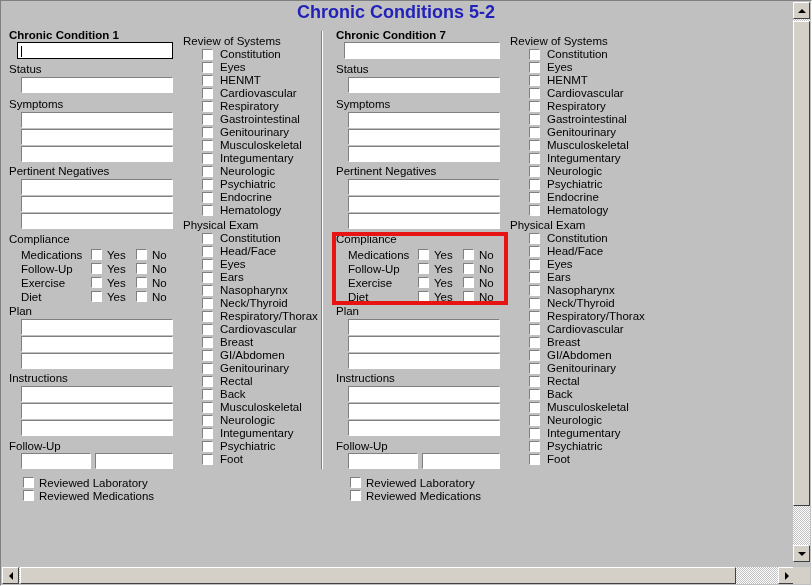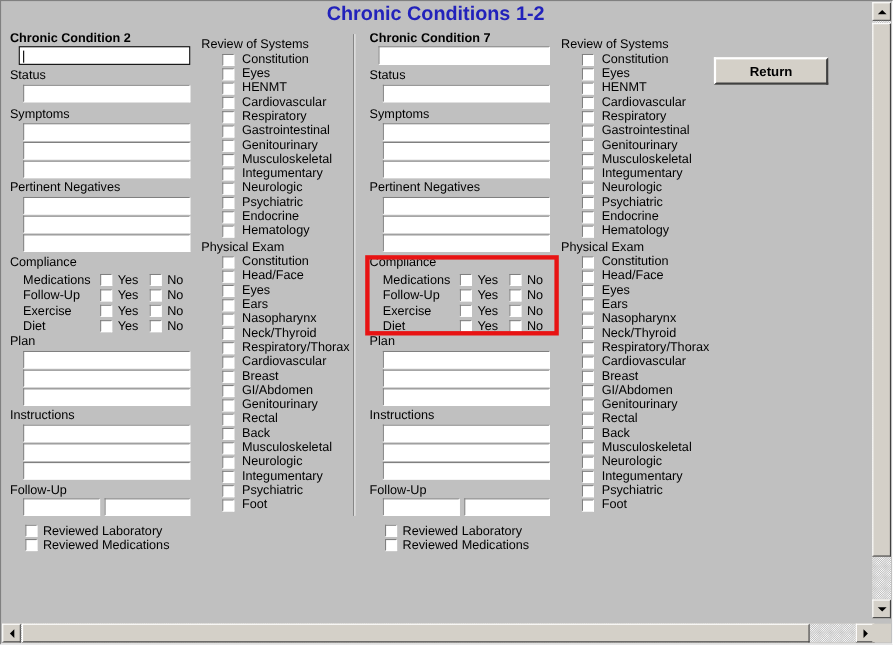--- a/index.html
+++ b/index.html
@@ -113,29 +113,28 @@
   .arr-dn{border-left:4px solid transparent;border-right:4px solid transparent;border-top:4px solid #000;}
   .arr-lt{border-top:4px solid transparent;border-bottom:4px solid transparent;border-right:4px solid #000;}
   .arr-rt{border-top:4px solid transparent;border-bottom:4px solid transparent;border-left:4px solid #000;}
   #corner{position:absolute;right:1px;bottom:1px;width:17px;height:17px;background:#d4d0c8;}
 </style>
 </head>
 <body>
 
 <div id="app">
 
-  <div id="title">Chronic Conditions 1-2</div>
+  <div id="title">Chronic Conditions 5-2</div>
 
   <div class="vdiv" style="left:320px;top:30px;height:438px;"></div>
 
-  <button id="returnBtn">Return</button>
 
   <div id="panels">
       <div style="position:absolute;left:0;top:0;">
-        <div class="lbl bold" style="left:8px;top:28px;">Chronic Condition 2</div>
+        <div class="lbl bold" style="left:8px;top:28px;">Chronic Condition 1</div>
         <div class="tbox focused" style="left:16px;top:41px;width:156px;height:17px;">
           <div class="caret"></div>
         </div>
         <div class="lbl" style="left:8px;top:62px;">Status</div>
         <div class="tbox" style="left:20px;top:76px;width:152px;height:16px;"></div>
         <div class="lbl" style="left:8px;top:97px;">Symptoms</div>
         <div class="tbox" style="left:20px;top:111px;width:152px;height:16px;"></div>
         <div class="tbox" style="left:20px;top:128px;width:152px;height:16px;"></div>
         <div class="tbox" style="left:20px;top:145px;width:152px;height:16px;"></div>
         <div class="lbl" style="left:8px;top:164px;">Pertinent Negatives</div>

